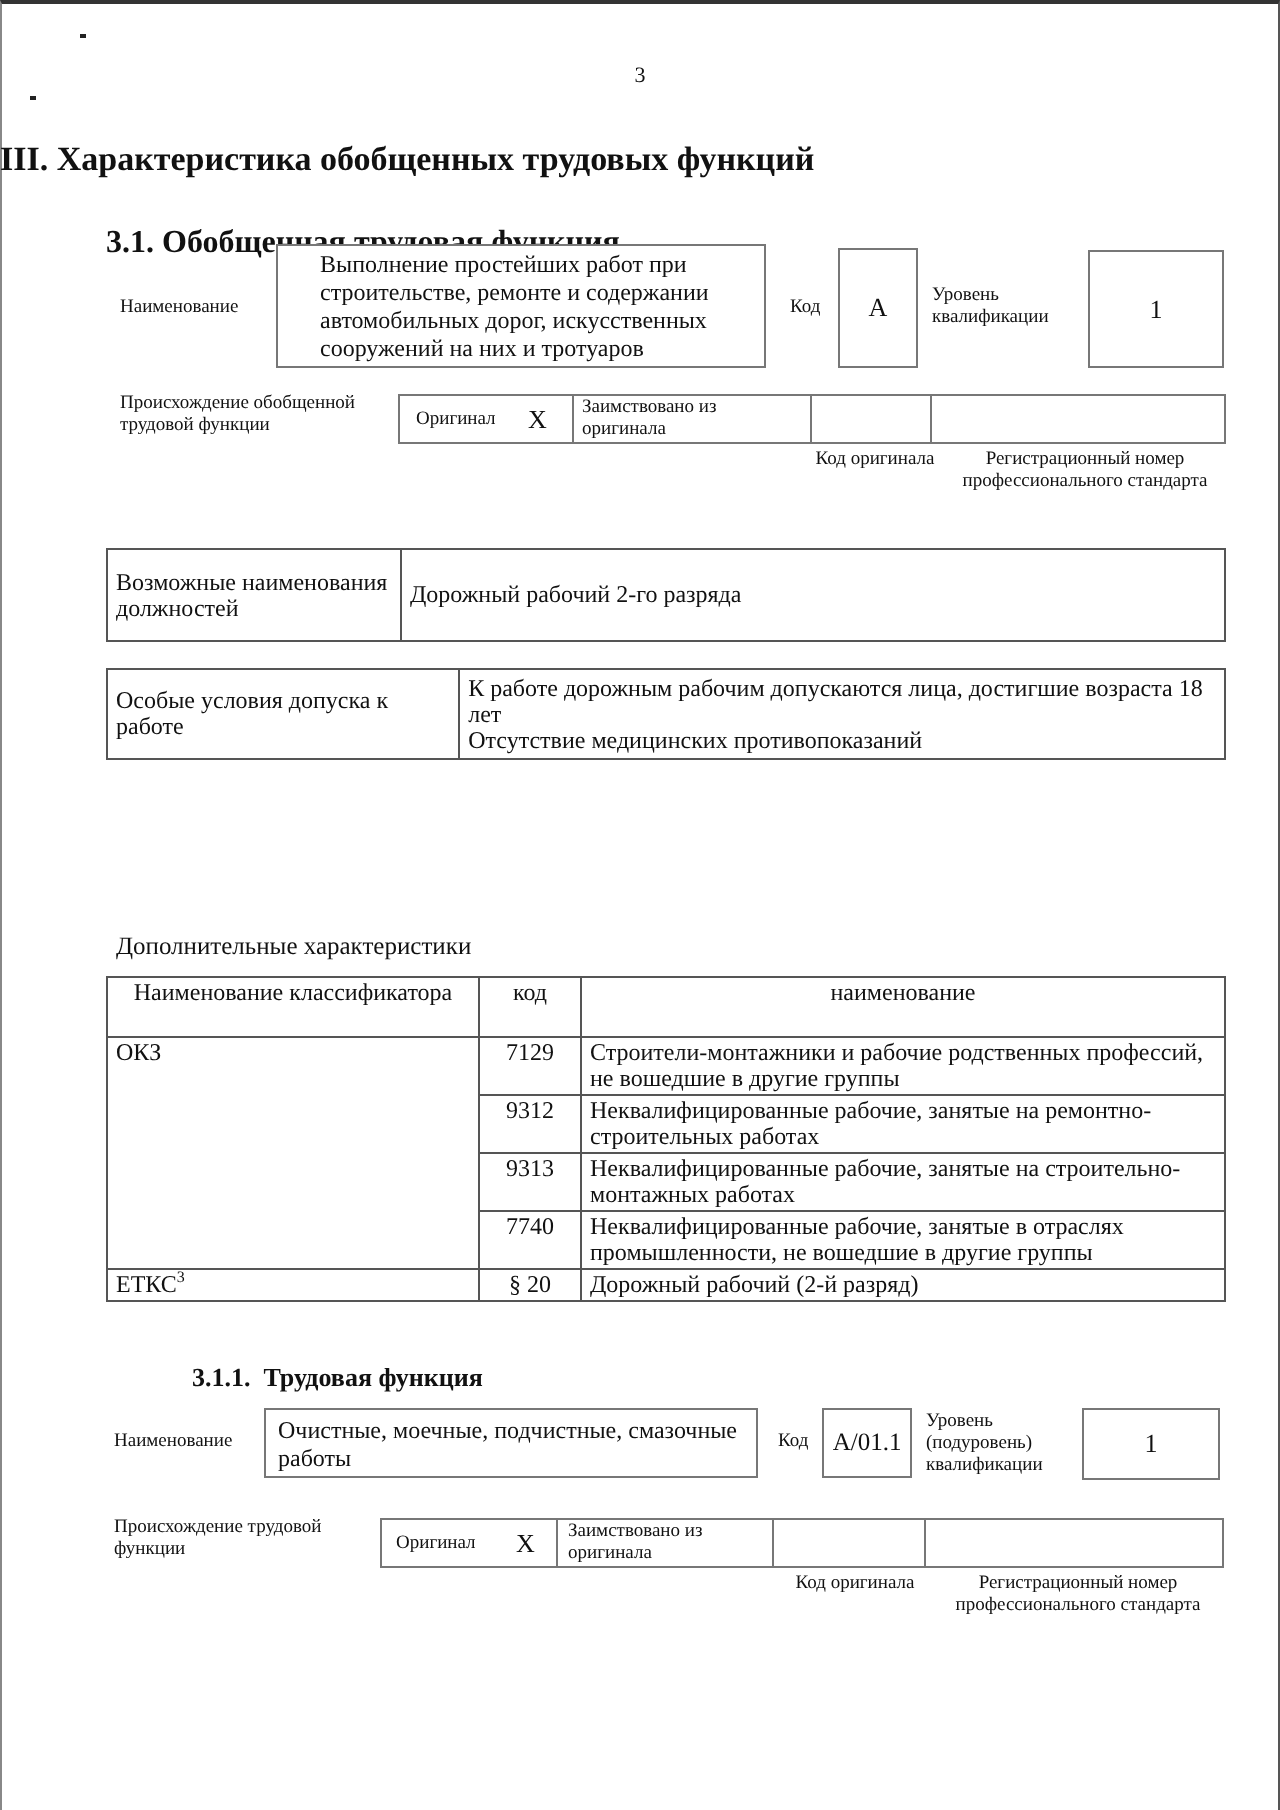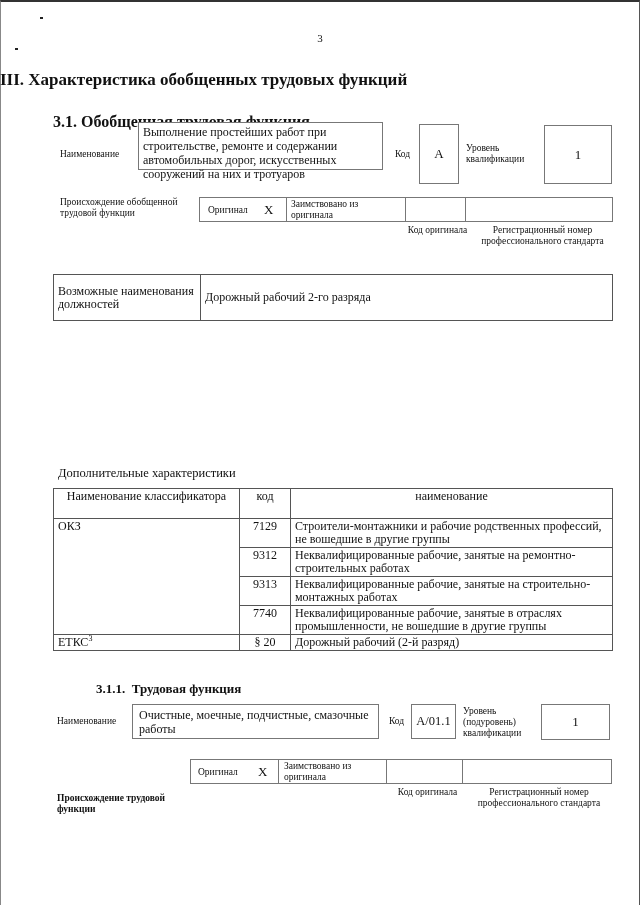--- a/index.html
+++ b/index.html
@@ -27,21 +27,21 @@
 
 <div class="frame"></div>
 <div class="dot" style="left:40px;top:17px;"></div>
 <div class="dot" style="left:15px;top:48px;"></div>
 
 <div class="abs page-num">3</div>
 <div class="abs h-main">III. Характеристика обобщенных трудовых функций</div>
 <div class="abs h-sub">3.1. Обобщенная трудовая функция</div>
 
 <div class="abs lbl-small" style="left:60px;top:149px;">Наименование</div>
-<div class="box cell-text" style="left:138px;top:122px;width:245px;height:48px;padding:2px 4px;">Выполнение простейших работ при строительстве, ремонте и содержании автомобильных дорог, искусственных сооружений на них и тротуаров</div>
+<div class="box cell-text" style="left:138px;top:122px;width:245px;height:62px;padding:2px 21px;">Выполнение простейших работ при строительстве, ремонте и содержании автомобильных дорог, искусственных сооружений на них и тротуаров</div>
 <div class="abs lbl-small" style="left:395px;top:149px;">Код</div>
 <div class="box center-text" style="left:419px;top:124px;width:40px;height:60px;font-size:13px;">A</div>
 <div class="abs lbl-small" style="left:466px;top:143px;width:75px;">Уровень квалификации</div>
 <div class="box center-text" style="left:544px;top:125px;width:68px;height:59px;font-size:13px;">1</div>
 
 <div class="abs lbl-small" style="left:60px;top:197px;width:140px;">Происхождение обобщенной трудовой функции</div>
 <div class="box" style="left:199px;top:197px;width:414px;height:25px;">
   <span class="abs lbl-small" style="left:8px;top:7px;">Оригинал</span>
   <span class="abs" style="left:64px;top:4px;font-size:13px;">X</span>
   <span class="abs" style="left:86px;top:-1px;width:1px;height:25px;background:#777;"></span>
@@ -56,20 +56,27 @@
   <tbody>
       <tr style="height:46px;">
     <td style="width:138px;">Возможные наименования должностей</td>
     <td>Дорожный рабочий 2-го разряда</td>
   </tr>
 </tbody>
   </table>
 
 <table style="left:53px;top:334px;width:560px;">
   <tbody>
+  <tr style="height:45px;">
+    <td>Особые условия допуска к работе</td>
+    <td>
+      <div>К работе дорожным рабочим допускаются лица, достигшие возраста 18 лет</div>
+      <div>Отсутствие медицинских противопоказаний</div>
+    </td>
+  </tr>
 </tbody>
   </table>
 
 <div class="abs" style="left:58px;top:466px;font-size:12.5px;">Дополнительные характеристики</div>
 <table class="tbl-add" style="left:53px;top:488px;width:560px;">
   <tbody>
       <tr style="height:30px;">
     <td style="width:177px;text-align:center;">Наименование классификатора</td>
     <td style="width:42px;text-align:center;">код</td>
     <td style="text-align:center;">наименование</td>
@@ -102,21 +109,21 @@
 <div class="abs" style="left:96px;top:681px;font-size:13px;font-weight:bold;">
   <span>3.1.1.</span>&nbsp;&nbsp;<span>Трудовая функция</span>
 </div>
 <div class="abs lbl-small" style="left:57px;top:716px;">Наименование</div>
 <div class="box cell-text" style="left:132px;top:704px;width:247px;height:35px;padding:3px 6px;">Очистные, моечные, подчистные, смазочные работы</div>
 <div class="abs lbl-small" style="left:389px;top:716px;">Код</div>
 <div class="box center-text" style="left:411px;top:704px;width:45px;height:35px;font-size:12.5px;">A/01.1</div>
 <div class="abs lbl-small" style="left:463px;top:706px;width:75px;">Уровень (подуровень) квалификации</div>
 <div class="box center-text" style="left:541px;top:704px;width:69px;height:36px;font-size:13px;">1</div>
 
-<div class="abs lbl-small" style="left:57px;top:793px;width:130px;font-weight:bold;">Происхождение трудовой функции</div>
+<div class="abs lbl-small" style="left:57px;top:759px;width:130px;">Происхождение трудовой функции</div>
 <div class="box" style="left:190px;top:759px;width:422px;height:25px;">
   <span class="abs lbl-small" style="left:7px;top:7px;">Оригинал</span>
   <span class="abs" style="left:67px;top:4px;font-size:13px;">X</span>
   <span class="abs" style="left:87px;top:-1px;width:1px;height:25px;background:#777;"></span>
   <span class="abs lbl-small" style="left:93px;top:1px;width:100px;">Заимствовано из оригинала</span>
   <span class="abs" style="left:195px;top:-1px;width:1px;height:25px;background:#777;"></span>
   <span class="abs" style="left:271px;top:-1px;width:1px;height:25px;background:#777;"></span>
 </div>
 <div class="abs lbl-small" style="left:390px;top:787px;width:75px;text-align:center;">Код оригинала</div>
 <div class="abs lbl-small" style="left:465px;top:787px;width:148px;text-align:center;">Регистрационный номер профессионального стандарта</div>

